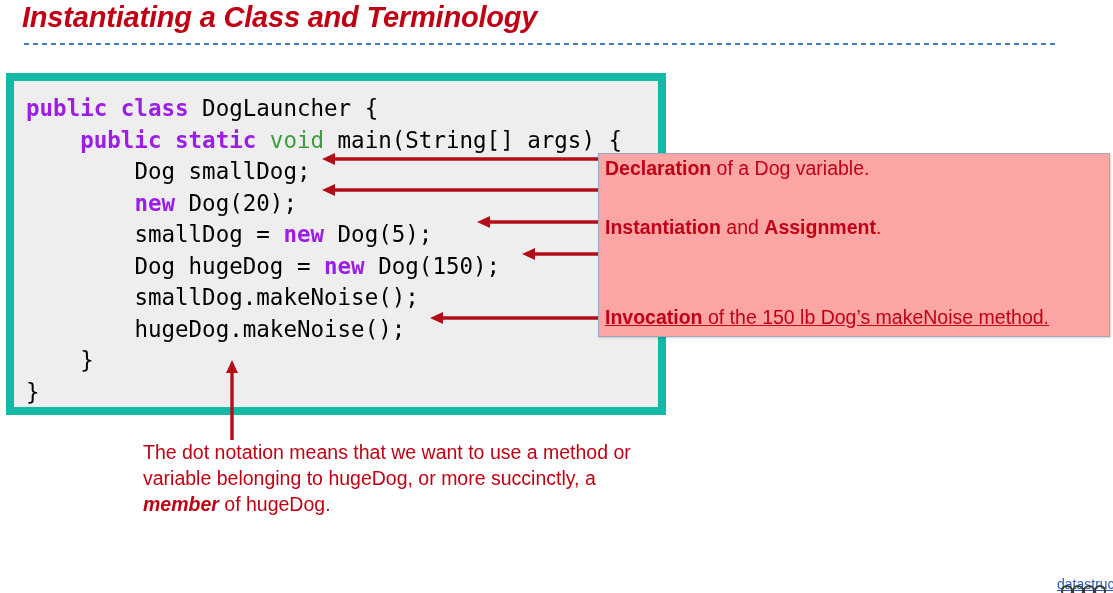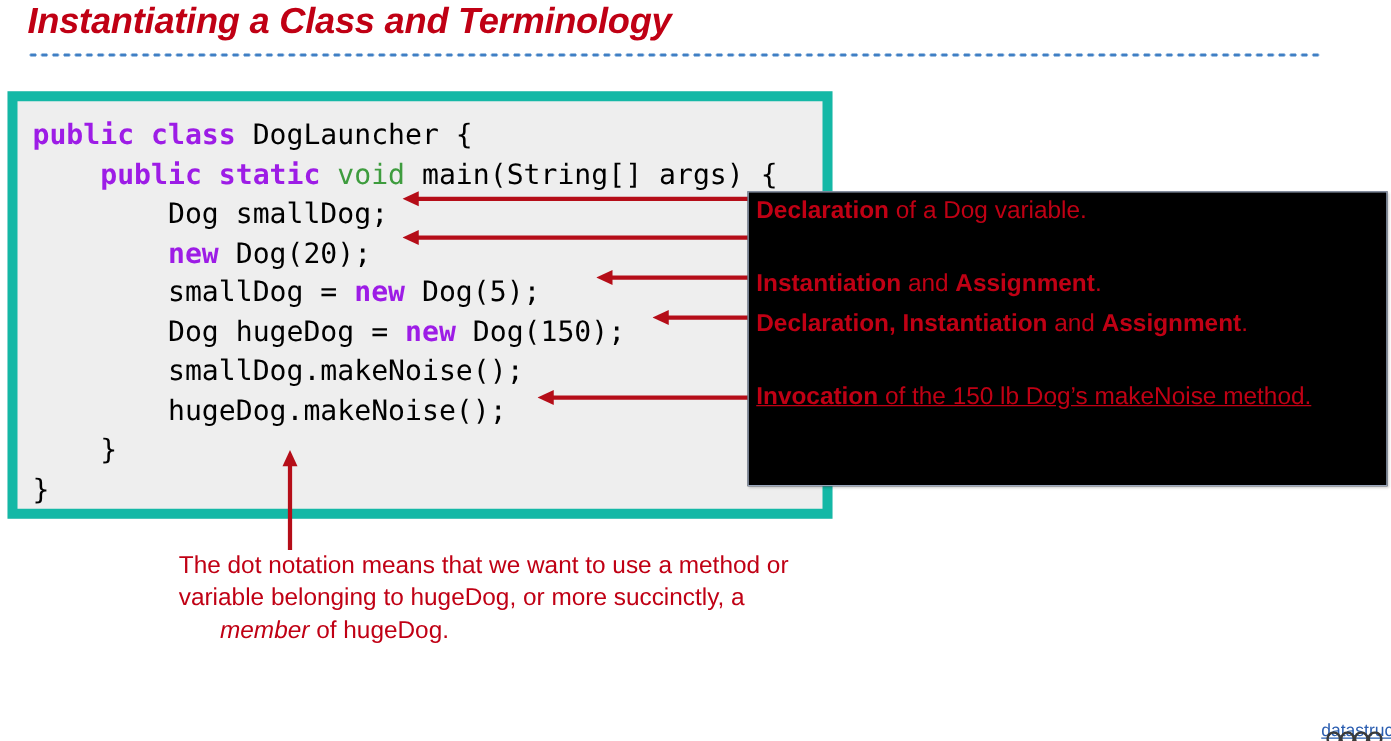--- a/index.html
+++ b/index.html
@@ -67,22 +67,22 @@
   }
   .kw  { color: #9d1ce6; font-weight: bold; }
   .typ { color: #3e9c3e; }
 
   
   #annotation-box {
     position: absolute;
     left: 598px;
     top: 153px;
     width: 512px;
-    height: 236px;
-    background: #000000;
+    height: 184px;
+    background: #fca5a5;
     border: 1px solid #9aa7bd;
     box-sizing: border-box;
     box-shadow: 1px 1px 2px rgba(0,0,0,0.18);
     overflow: hidden;
   }
   .ann-line {
     position: absolute;
     left: 6px;
     color: #c00014;
     font-size: 19.5px;
@@ -100,21 +100,21 @@
   #caption {
     position: absolute;
     left: 143px;
     top: 439px;
     width: 510px;
     font-size: 19.5px;
     line-height: 26px;
     color: #c00014;
     font-family: "Liberation Sans", sans-serif;
   }
-  #caption i { font-style: italic; font-weight: normal; margin-left: 33px; }
+  #caption i { font-style: italic; font-weight: bold; }
 
   
   #footer-link {
     position: absolute;
     left: 1057px;
     top: 576px;
     font-size: 14px;
     color: #2a5db0;
     text-decoration: underline;
     font-family: "Liberation Sans", sans-serif;
@@ -181,21 +181,20 @@
     </svg>
     <svg width="16" height="80" style="position: absolute; left: 224px; top: 360px;">
       <line x1="8" y1="12" x2="8" y2="80" stroke="#b50d18" stroke-width="3.4"></line>
       <polygon points="8,0 2,13 14,13" fill="#b50d18"></polygon>
     </svg>
   </div>
 
 <div id="annotation-box">
   <div class="ann-line" id="ann-0"><b>Declaration</b><span> of a Dog variable.</span></div>
   <div class="ann-line" id="ann-2"><b>Instantiation</b><span> and </span><b>Assignment</b><span>.</span></div>
-  <div class="ann-line" id="ann-3"><b>Declaration, Instantiation</b><span> and </span><b>Assignment</b><span>.</span></div>
   <div class="ann-line" id="ann-4"><b>Invocation</b><span> of the 150 lb Dog’s makeNoise method.</span></div>
 </div>
 
 <div id="caption"><span>The dot notation means that we want to use a method or variable belonging to hugeDog, or more succinctly, a </span><i>member</i><span> of hugeDog.</span></div>
 
 <a id="footer-link">datastructur.es</a>
 <div id="footer-logo">
   <div class="ring" style="left:0px"></div>
   <div class="ring" style="left:11px"></div>
   <div class="ring" style="left:22px"></div>

